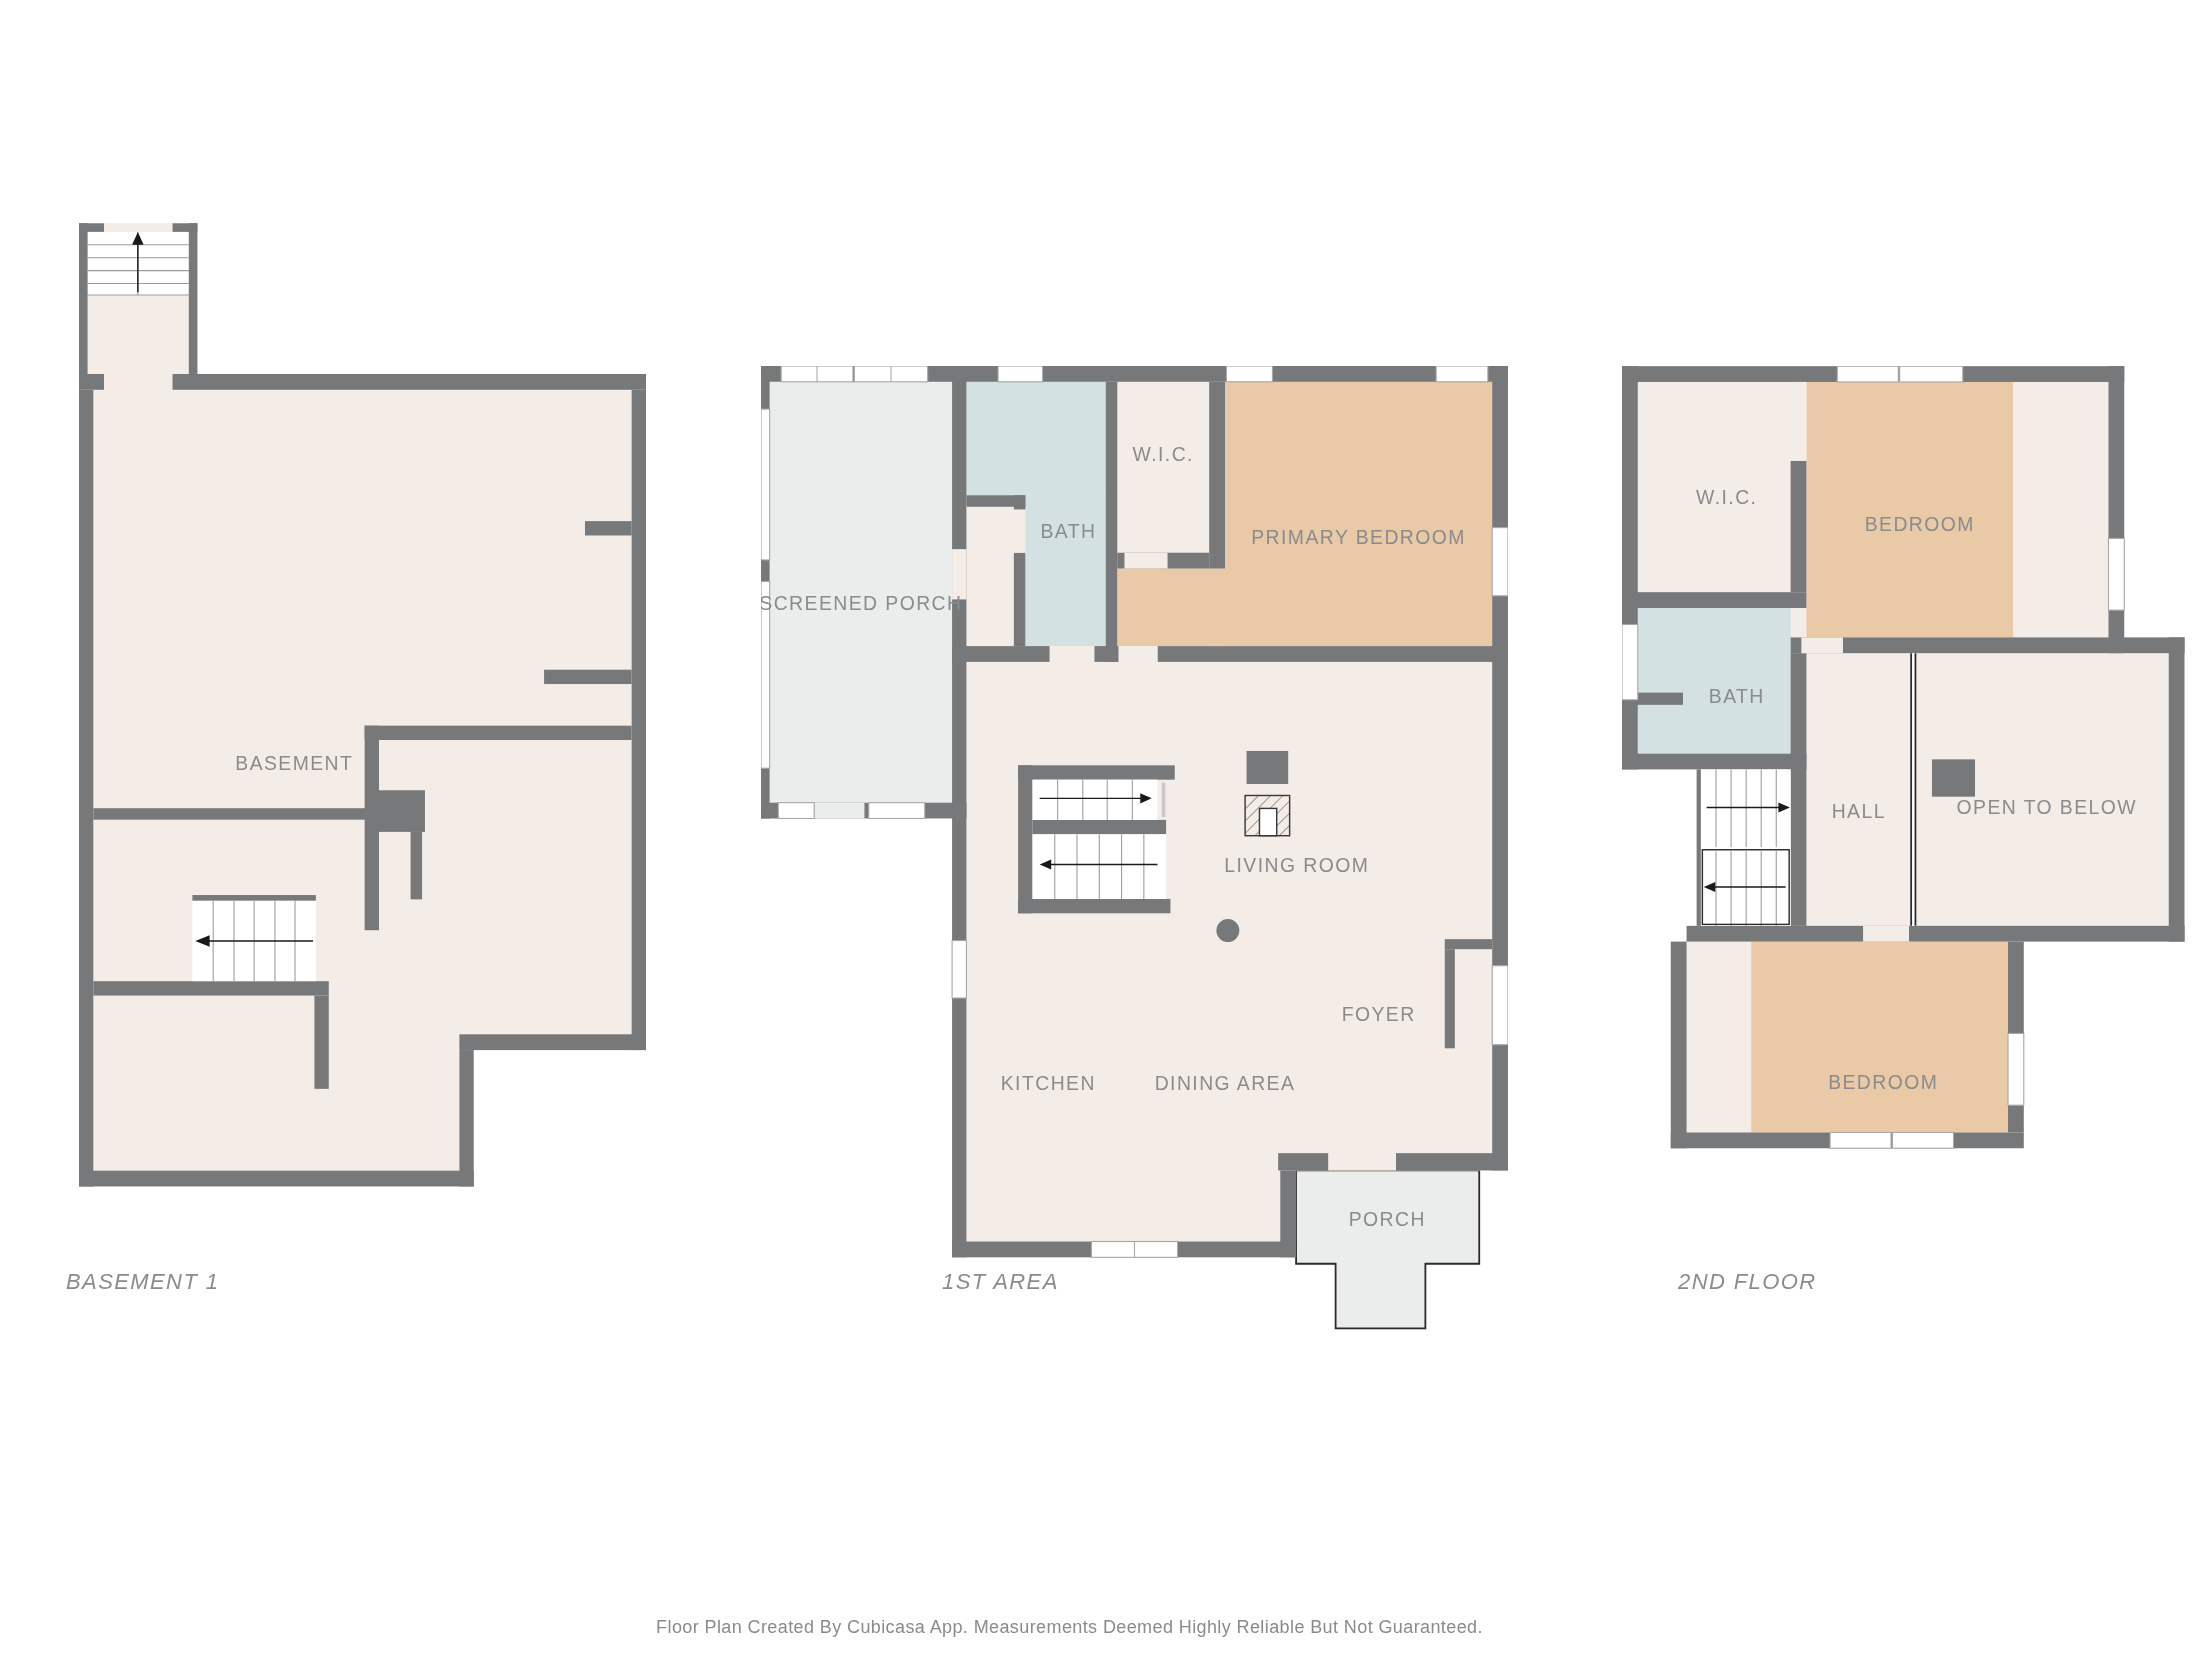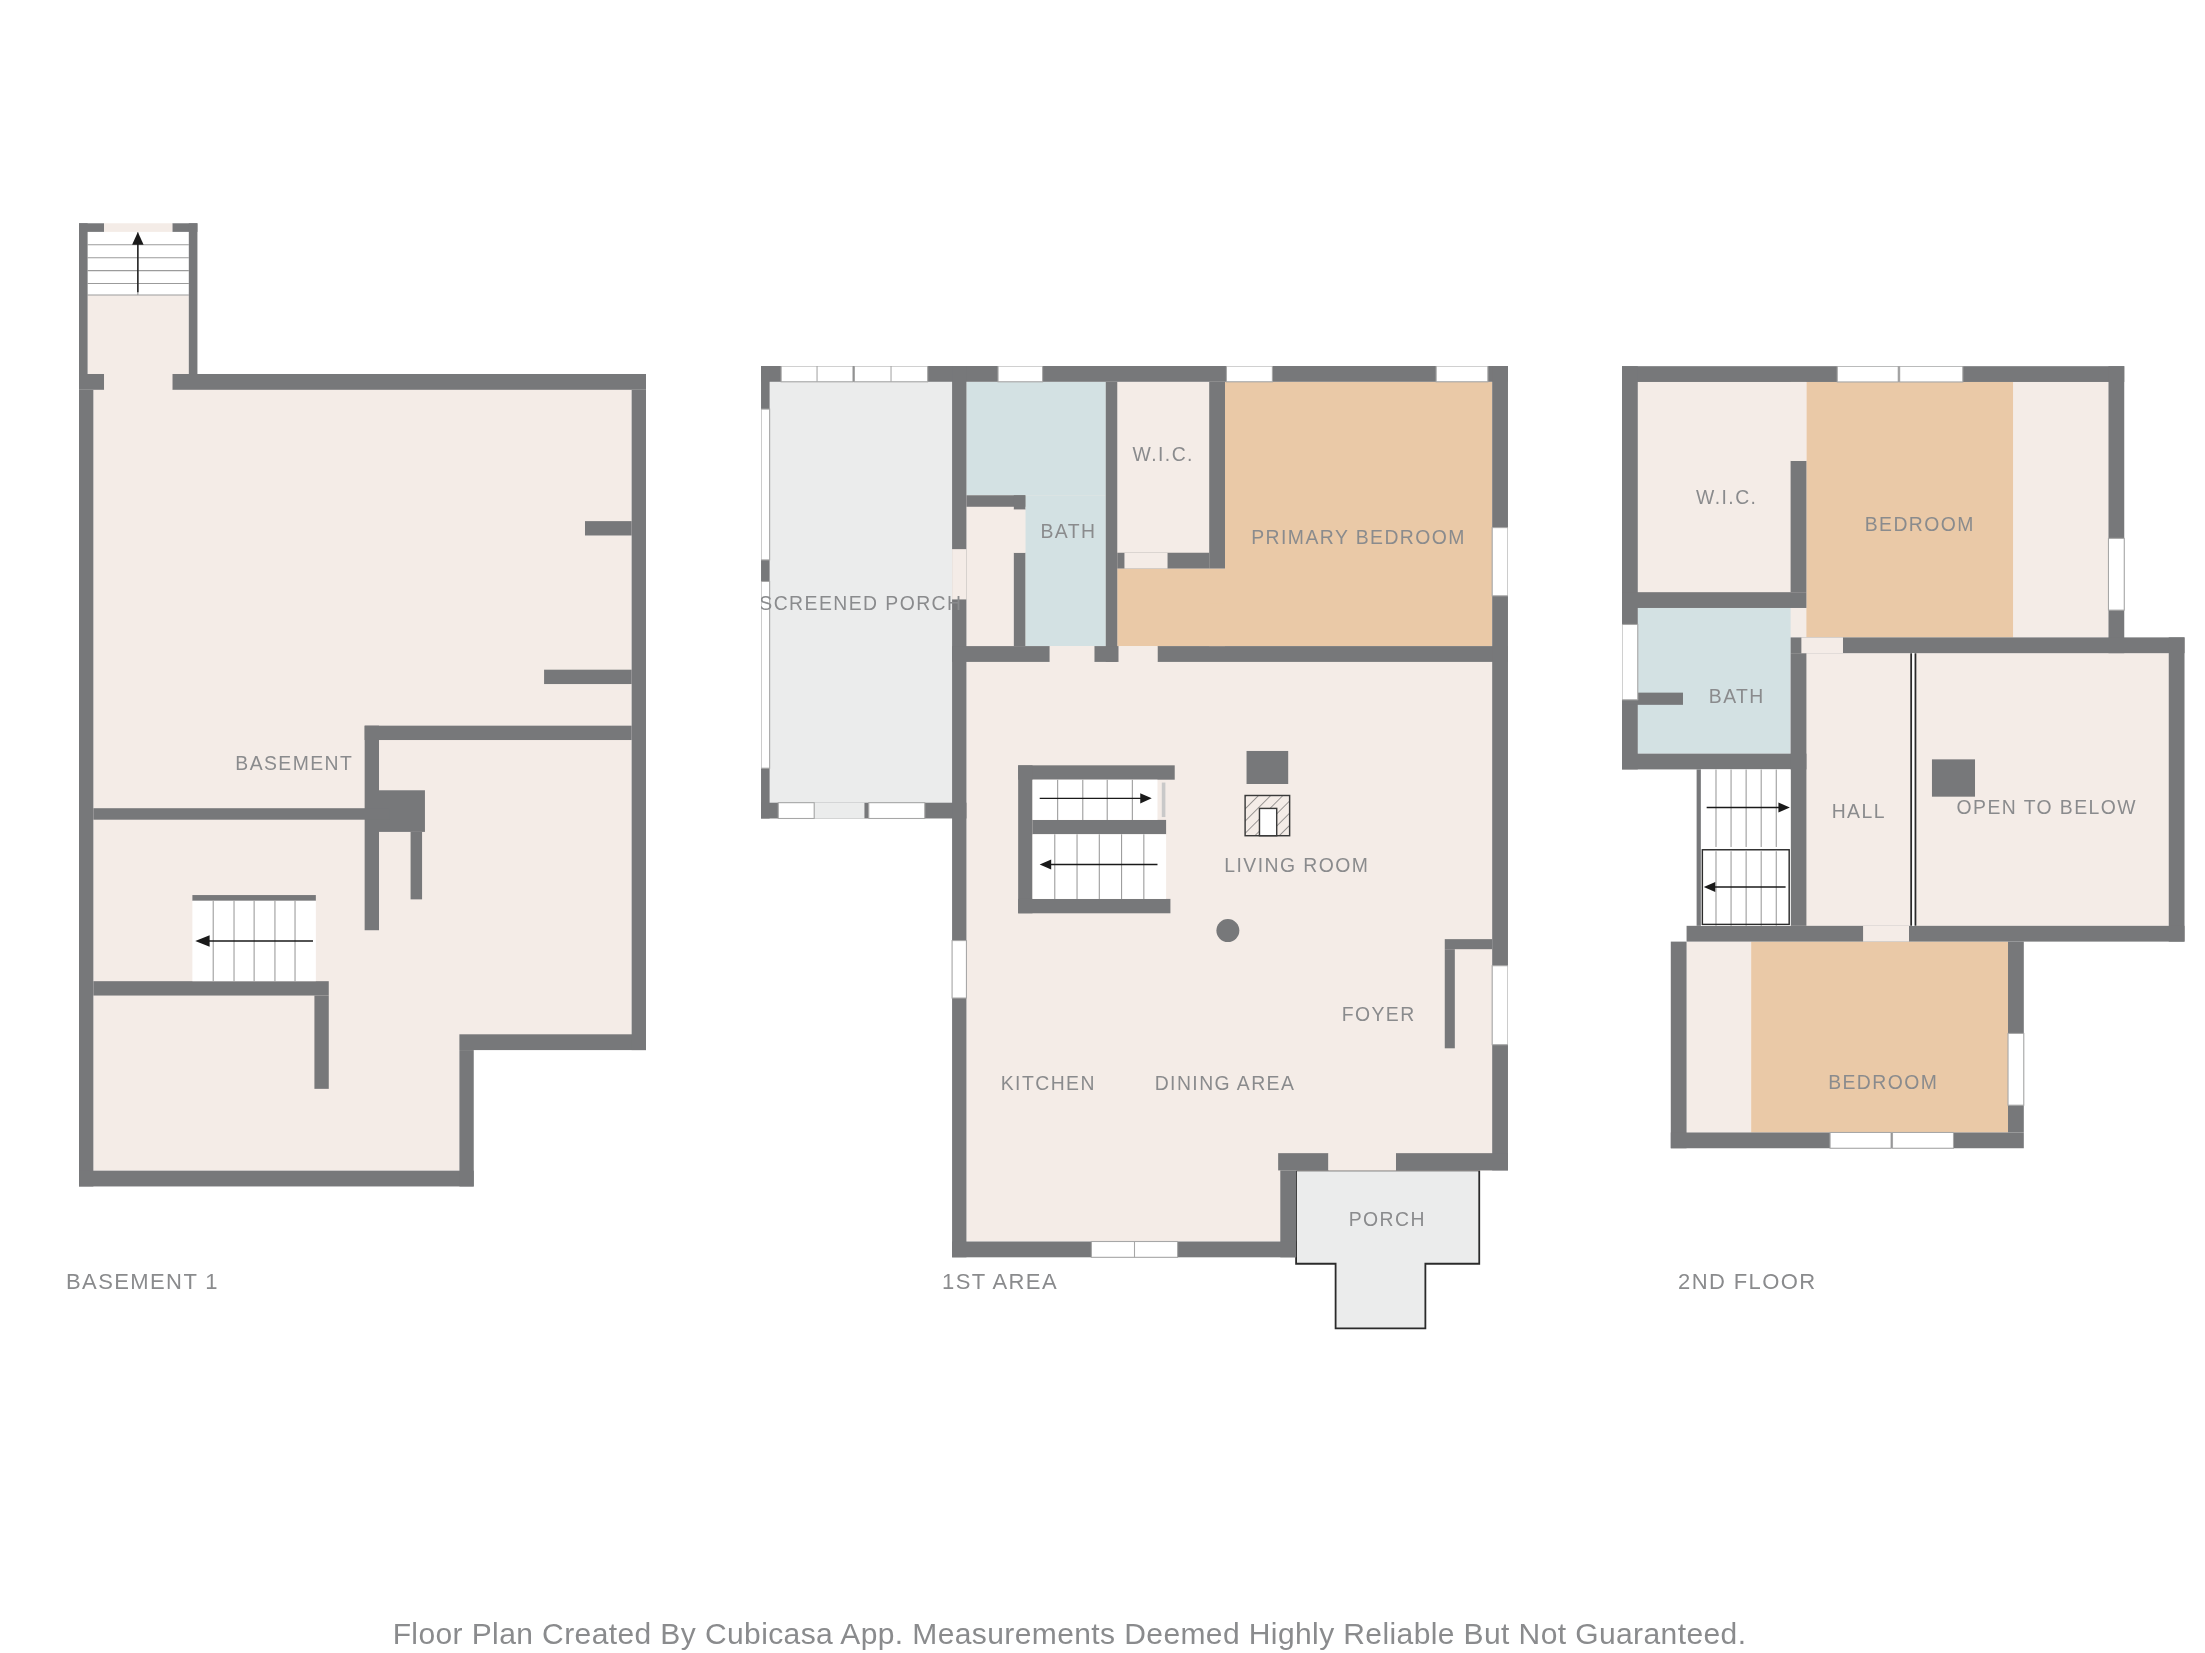--- a/index.html
+++ b/index.html
@@ -10,27 +10,28 @@
     position:relative;
     overflow:hidden;
   }
   .plan{position:absolute;}
   .floor-title{
     position:absolute;
     font-size:22px;
     color:#8a8b8d;
     letter-spacing:1.4px;
     white-space:nowrap;
+    font-style:italic;
   }
   .caption{
     position:absolute;
     width:2139px;
     text-align:center;
     top:1617px;
-    font-size:30px;
+    font-size:18px;
     color:#8a8b8d;
     letter-spacing:0.4px;
   }
   svg text{
     font-family:"Liberation Sans", sans-serif;
     fill:#8a8b8d;
     font-size:27px;
     letter-spacing:2px;
   }
 </style>

